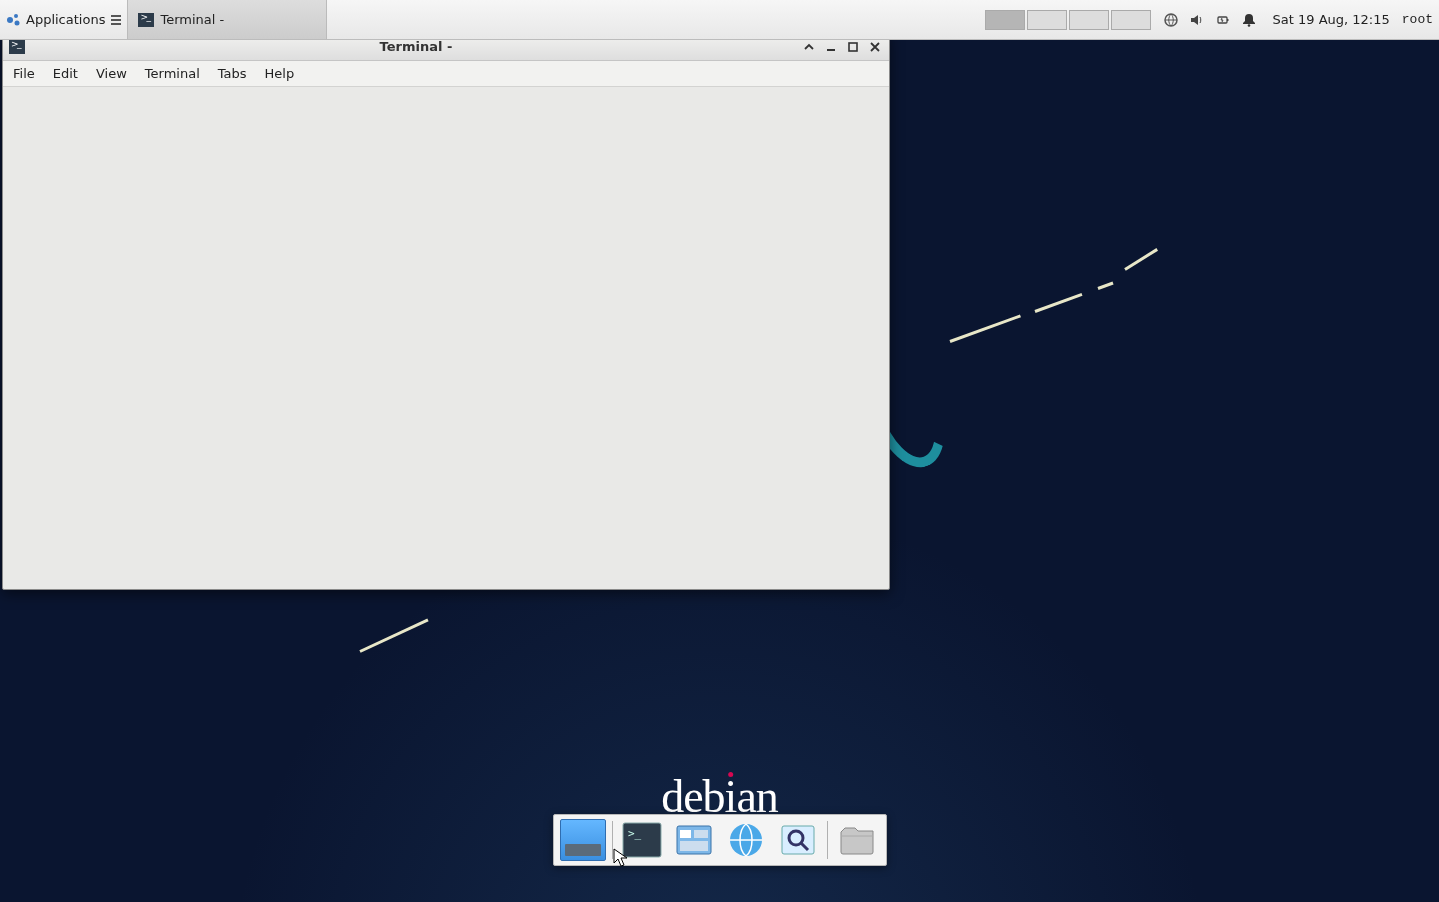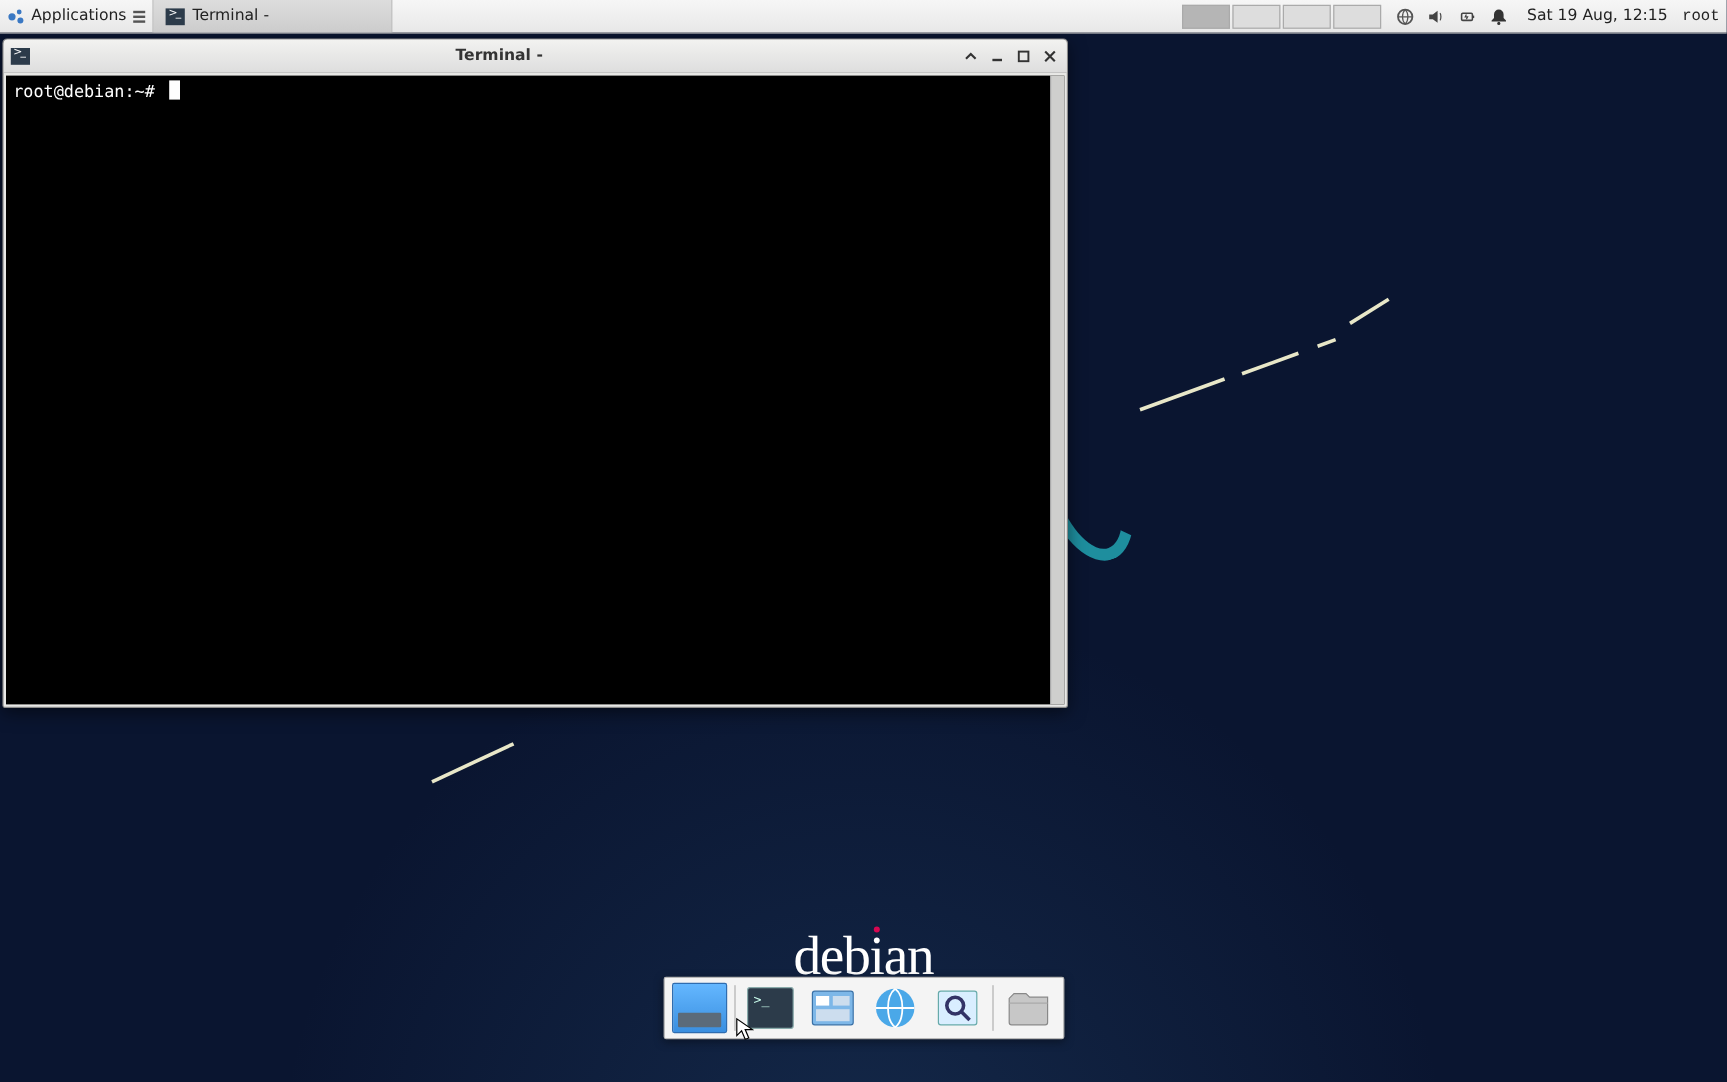--- a/index.html
+++ b/index.html
@@ -30,21 +30,21 @@
   }
   .dashline { position: absolute; background: #e8e7c8; transform-origin: left; }
   .dash1 { left: 950px; top: 340px; width: 75px; height: 3px; transform: rotate(-20deg); }
   .dash2 { left: 1035px; top: 310px; width: 50px; height: 3px; transform: rotate(-20deg); }
   .dash3 { left: 1098px; top: 287px; width: 16px; height: 3px; transform: rotate(-20deg); }
   .dash4 { left: 1125px; top: 268px; width: 38px; height: 3px; transform: rotate(-32deg); }
   .dash5 { left: 360px; top: 650px; width: 75px; height: 3px; transform: rotate(-25deg); }
 
   
   .top-panel {
-    position: absolute; top: 0; left: 0; right: 0; height: 28px;
+    position: absolute; top: 0; left: 0; right: 0; height: 40px;
     background: linear-gradient(#f6f6f6, #e8e8e8);
     border-bottom: 1px solid #bcbcbc;
     display: flex; align-items: center; z-index: 10; font-size: 13px; color: #222;
   }
   .panel-apps {
     display: flex; align-items: center; gap: 4px; padding: 0 6px; height: 100%; cursor: pointer;
   }
   .xfce-logo { width: 16px; height: 16px; }
   .panel-menu-icon {
     width: 10px; height: 10px; display: inline-flex; flex-direction: column; justify-content: space-between;
@@ -214,23 +214,27 @@
             <rect x="2" y="2" width="8" height="8" fill="none" stroke="#333" stroke-width="1.6"></rect>
           </svg>
         </span>
       <span class="tb">
           <svg viewBox="0 0 12 12">
             <path d="M2 2l8 8M10 2l-8 8" stroke="#333" stroke-width="1.8"></path>
           </svg>
         </span>
     </div>
   </div>
-  <div class="term-body">
-    <div class="term-text"><span>root@debian:~# </span><span class="cursor-block"></span></div>
-    <div class="term-scroll"></div>
+  <div class="menubar">
+    <span>File</span>
+    <span>Edit</span>
+    <span>View</span>
+    <span>Terminal</span>
+    <span>Tabs</span>
+    <span>Help</span>
   </div>
 </div>
 
 <div class="dock">
   <div class="d-item show-desktop" title="Show Desktop"></div>
   <div class="sep"></div>
   <div class="d-item">
     <svg width="40" height="36" viewBox="0 0 40 36">
         <rect x="1" y="1" width="38" height="34" rx="2" fill="#2c3b4a" stroke="#8aa"></rect>
         <text x="6" y="15" fill="#cfe" font-size="11" font-family="monospace">&gt;_</text>

